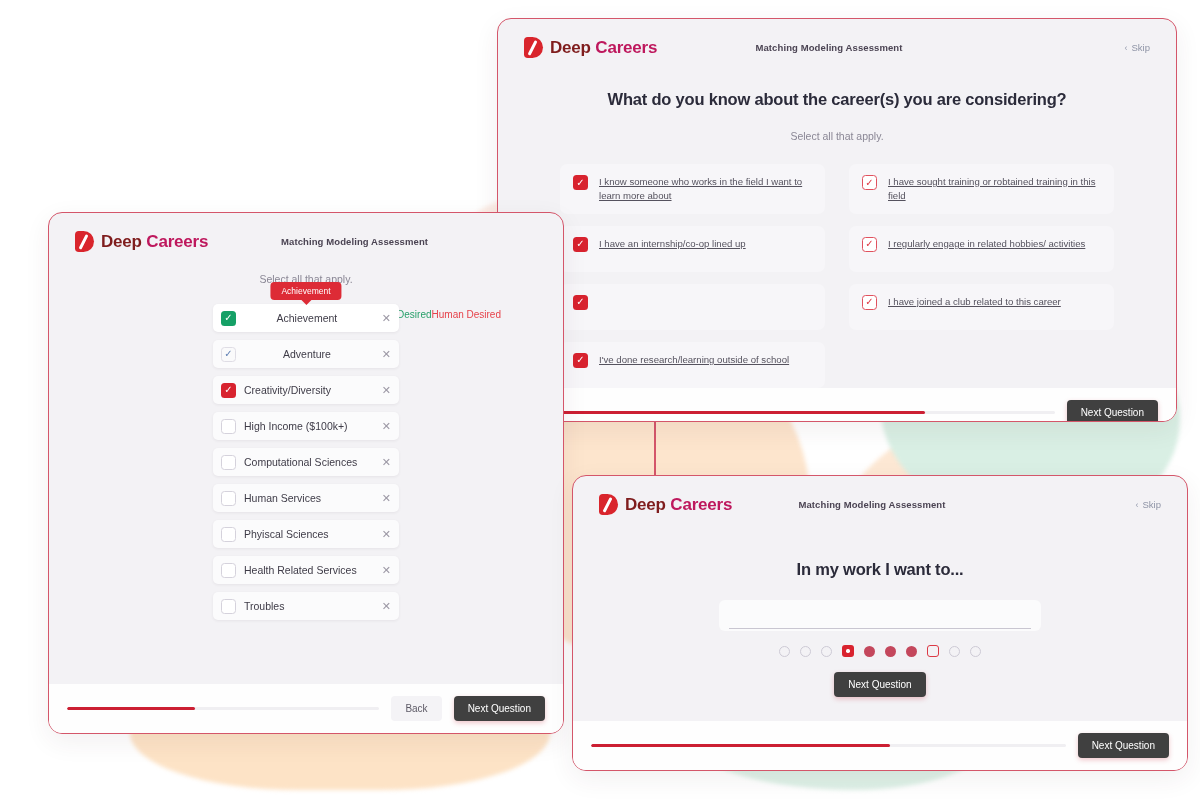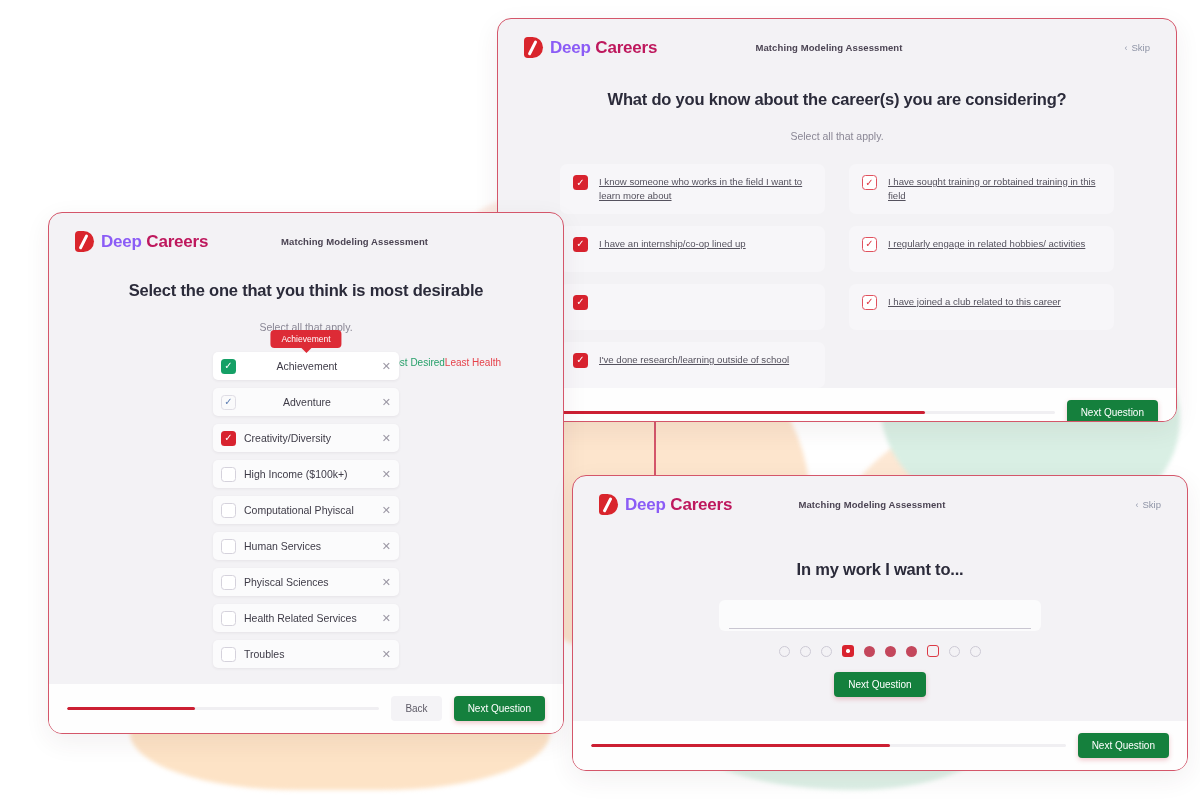--- a/index.html
+++ b/index.html
@@ -108,21 +108,21 @@
     background: #ffffff;
     transform: rotate(27deg);
     border-radius: 2px;
   }
   .logo-text {
     font-size: 17px;
     font-weight: bold;
     letter-spacing: -.2px;
     white-space: nowrap;
   }
-  .logo-deep { color: #8b5cf6; margin-top: 28px; }
+  .logo-deep { color: #7f1d1d; margin-top: 28px; }
   .logo-careers { color: #be185d; }
 
   .assessment-title {
     position: absolute;
     left: 0; right: 16px;
     text-align: center;
     font-size: 9.5px;
     font-weight: bold;
     color: #4b4453;
     letter-spacing: .1px;
@@ -269,21 +269,21 @@
   }
   .btn {
     font-size: 10px;
     border-radius: 4px;
     padding: 7px 14px;
     border: none;
     cursor: pointer;
     white-space: nowrap;
     font-family: inherit;
   }
-  .btn-primary { background: #15803d; color: #fff; box-shadow: 0 2px 5px rgba(200,30,50,.25); }
+  .btn-primary { background: #404040; color: #fff; box-shadow: 0 2px 5px rgba(200,30,50,.25); }
   .btn-ghost   { background: #f4f3f6; color: #5d5a66; }
 
   
   .card-top .question { margin-top: 32px; }
 
   .option-grid {
     display: grid;
     grid-template-columns: 1fr 1fr;
     gap: 12px 24px;
     padding: 22px 62px 0 62px;
@@ -392,26 +392,25 @@
 <section class="card card-left">
 
   <div class="card-header">
     <div class="logo">
       <span class="logo-mark"></span>
       <span class="logo-text"><span class="logo-deep">Deep</span> <span class="logo-careers">Careers</span></span>
     </div>
     <div class="assessment-title">Matching Modeling Assessment</div>
   </div>
 
-  <h1 class="question">Select the one that you think is most desirable</h1>
   <p class="subtitle">Select all that apply.</p>
 
   <div class="desire-row">
     <span class="most-desired">Most Desired</span>
-    <span class="least-desired">Least Health</span>
+    <span class="least-desired">Human Desired</span>
   </div>
 
   <div class="rank-list">
     <div class="drag-badge">Achievement</div>
 
     <div class="rank-item first">
       <span class="cb cb-green">✓</span>
       <span class="rank-label">Achievement</span>
       <span class="remove-x">✕</span>
     </div>
@@ -425,21 +424,21 @@
       <span class="rank-label">Creativity/Diversity</span>
       <span class="remove-x">✕</span>
     </div>
     <div class="rank-item">
       <span class="cb cb-empty"></span>
       <span class="rank-label">High Income ($100k+)</span>
       <span class="remove-x">✕</span>
     </div>
     <div class="rank-item">
       <span class="cb cb-empty"></span>
-      <span class="rank-label">Computational Phyiscal</span>
+      <span class="rank-label">Computational Sciences</span>
       <span class="remove-x">✕</span>
     </div>
     <div class="rank-item">
       <span class="cb cb-empty"></span>
       <span class="rank-label">Human Services</span>
       <span class="remove-x">✕</span>
     </div>
     <div class="rank-item">
       <span class="cb cb-empty"></span>
       <span class="rank-label">Phyiscal Sciences</span>

